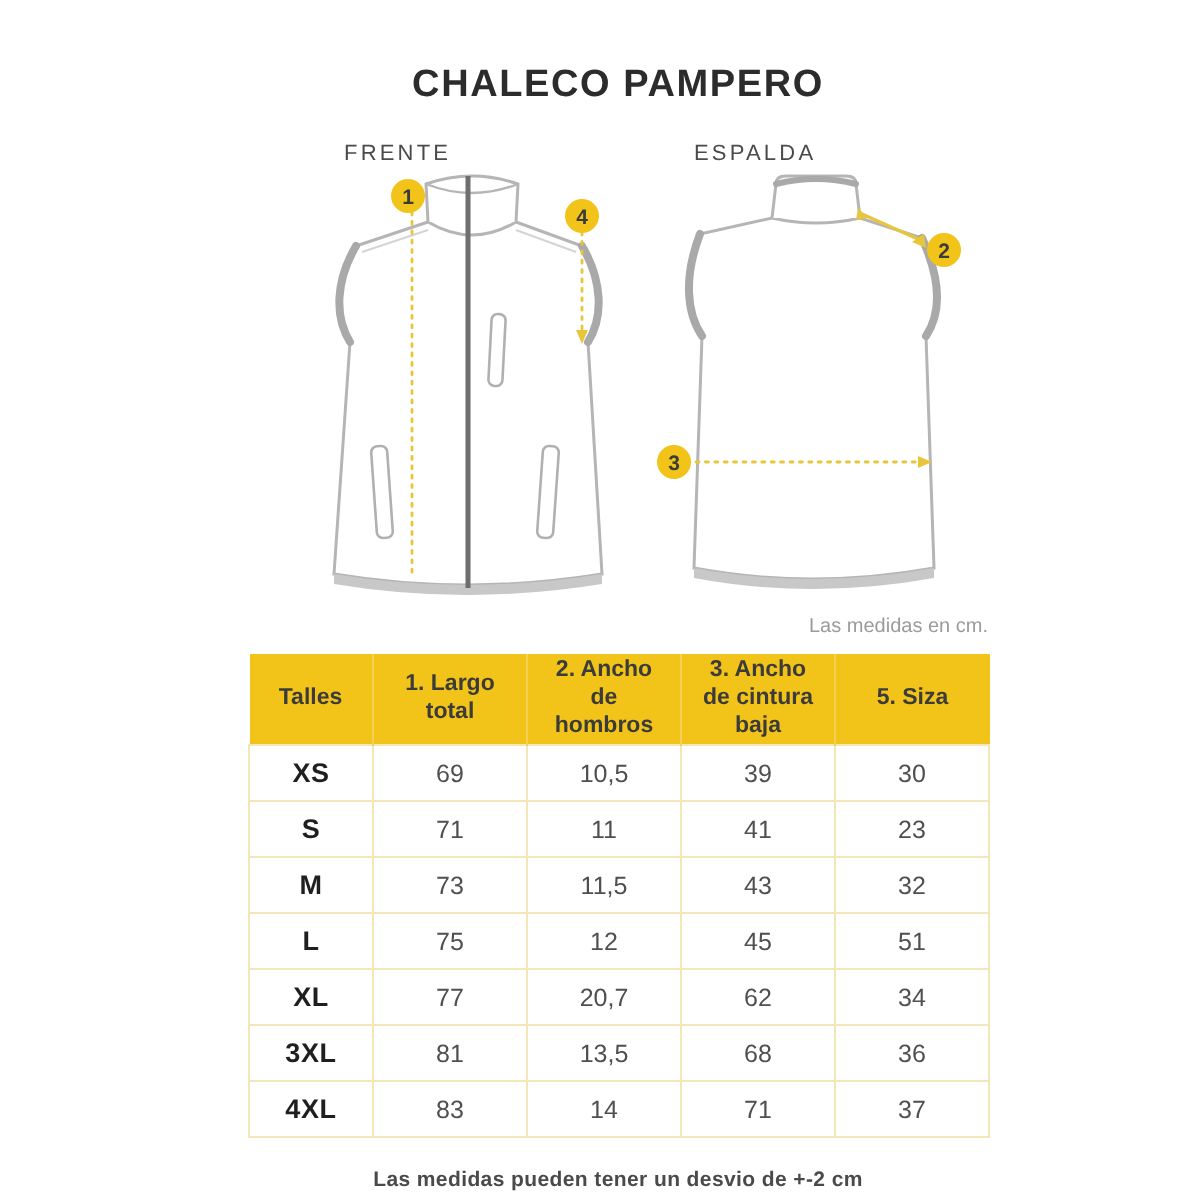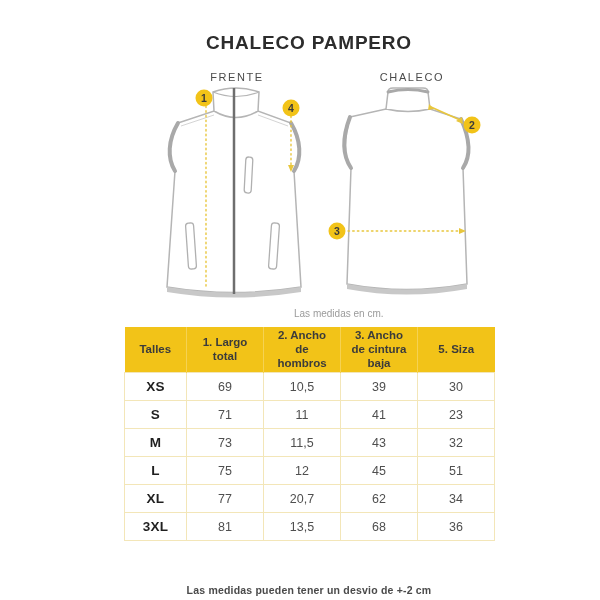--- a/index.html
+++ b/index.html
@@ -5,27 +5,27 @@
   html,body{margin:0;padding:0;background:#ffffff;}
   .page{
     position:relative;width:596px;height:600px;background:#ffffff;overflow:hidden;
     font-family:"Liberation Sans", sans-serif;
   }
   .title{
     position:absolute;top:32px;left:9px;width:600px;text-align:center;
     font-size:19px;font-weight:700;letter-spacing:0.8px;color:#2c2c2c;
   }
   .panel-label{
-    position:absolute;top:71px;width:130px;text-align:center;
+    position:absolute;top:71px;width:130px;
     font-size:11px;letter-spacing:1.6px;color:#4a4a4a;
   }
   .panel-label.front{left:172px;}
   .panel-label.back{left:347px;}
   .units-note{
-    position:absolute;top:308px;left:294px;width:200px;text-align:left;
+    position:absolute;top:308px;left:294px;width:200px;text-align:right;
     font-size:10px;color:#9b9b9b;
   }
   svg.diagram{position:absolute;left:0;top:0;width:600px;height:600px;}
   .size-table{
     position:absolute;left:124px;top:327px;width:370px;
     border-collapse:collapse;table-layout:fixed;
   }
   .size-table col.c0{width:62px;}
   .size-table col.cv{width:77px;}
   .size-table thead th{
@@ -47,21 +47,21 @@
   }
 </style>
 </head>
 <body>
 
 <div class="page">
 
   <div class="title">CHALECO PAMPERO</div>
 
   <div class="panel-label front">FRENTE</div>
-  <div class="panel-label back">CHALECO</div>
+  <div class="panel-label back">ESPALDA</div>
 
   <svg class="diagram" viewBox="0 0 600 600">
 
     <g>
       <path d="M178,123 L214,111 Q236,124 258,111 L291,123
                C300,141 302,159 294,171 L301,287
                Q233,298 167,287 L175,171
                C167,159 169,141 178,123 Z" fill="#ffffff" stroke="#b5b5b5" stroke-width="1.5"></path>
       <path d="M167,287 Q233,298 301,287 L301,292 Q233,303 167,292 Z" fill="#c8c8c8" stroke="none"></path>
       <path d="M214,111 L213,92 Q236,84 259,92 L258,111" fill="#ffffff" stroke="#b5b5b5" stroke-width="1.5"></path>
@@ -164,18 +164,25 @@
         <td>62</td>
         <td>34</td>
       </tr>
       <tr>
         <td class="size-cell">3XL</td>
         <td>81</td>
         <td>13,5</td>
         <td>68</td>
         <td>36</td>
       </tr>
+      <tr>
+        <td class="size-cell">4XL</td>
+        <td>83</td>
+        <td>14</td>
+        <td>71</td>
+        <td>37</td>
+      </tr>
     </tbody>
   </table>
 
   <div class="footer-note">Las medidas pueden tener un desvio de +-2 cm</div>
 
 </div>
 
 </body></html>

